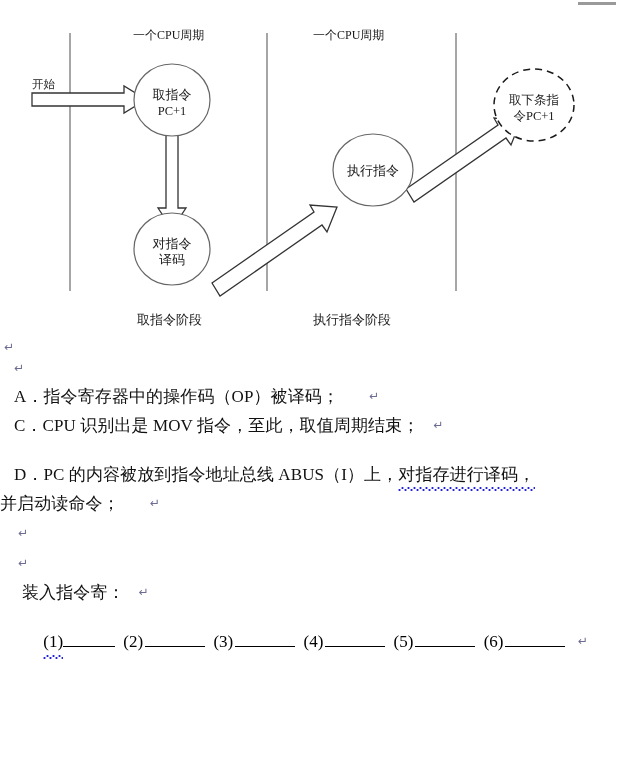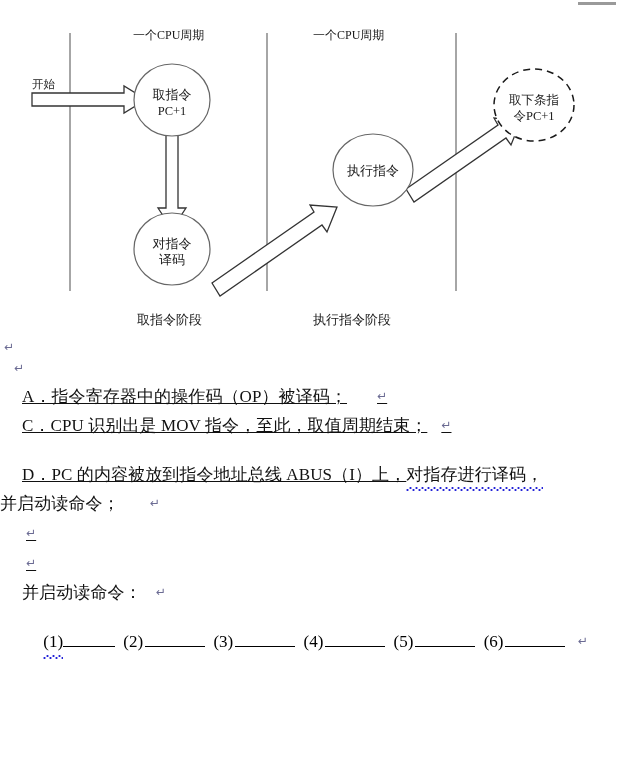--- a/index.html
+++ b/index.html
@@ -73,21 +73,21 @@
     color: #111;
     letter-spacing: 0.1px;
   }
   .pilcrow {
     color: #6b6b93;
     font-size: 12px;
     vertical-align: 2px;
     padding-left: 4px;
     font-family: "DejaVu Sans", sans-serif;
   }
-  .indent1 { padding-left: 22px; text-decoration: underline; }
+  .indent1 { padding-left: 14px; }
   .indent2 { padding-left: 22px; }
   .indent0 { padding-left: 0px; }
 
   .sp {
     display: inline-block;
     width: 26px;
   }
   .sp-sm {
     display: inline-block;
     width: 10px;
@@ -212,21 +212,21 @@
 
   <div class="line indent1" style="line-height:30px;height:30px;">
     <span class="pilcrow">↵</span>
   </div>
 
   <div class="line indent1" style="line-height:30px;height:30px;">
     <span class="pilcrow">↵</span>
   </div>
 
   <div class="line indent2">
-    <span>并启动读命令：</span><span class="sp-sm"></span><span class="pilcrow">↵</span>
+    <span>装入指令寄：</span><span class="sp-sm"></span><span class="pilcrow">↵</span>
   </div>
 
   <div class="blanks">
     <span class="bnum squiggle">(1)</span><span class="blank-rule first"></span>
     <span class="bnum">(2)</span><span class="blank-rule"></span>
     <span class="bnum">(3)</span><span class="blank-rule"></span>
     <span class="bnum">(4)</span><span class="blank-rule"></span>
     <span class="bnum">(5)</span><span class="blank-rule"></span>
     <span class="bnum">(6)</span><span class="blank-rule"></span>
     <span class="pilcrow">↵</span>

